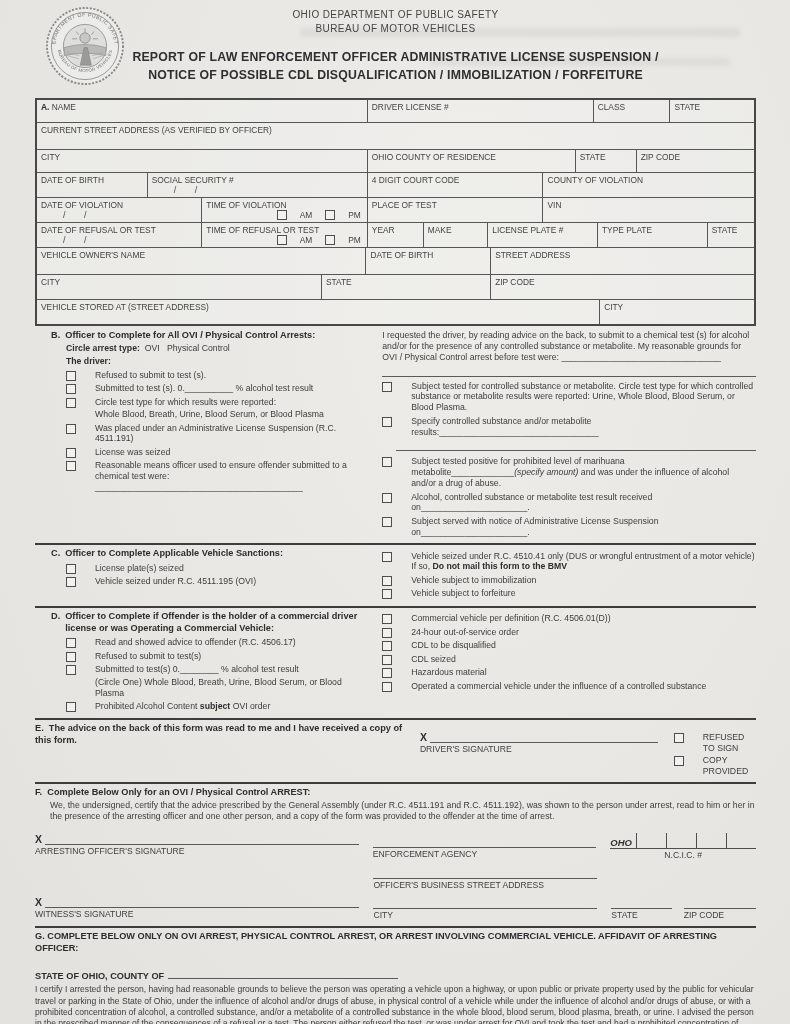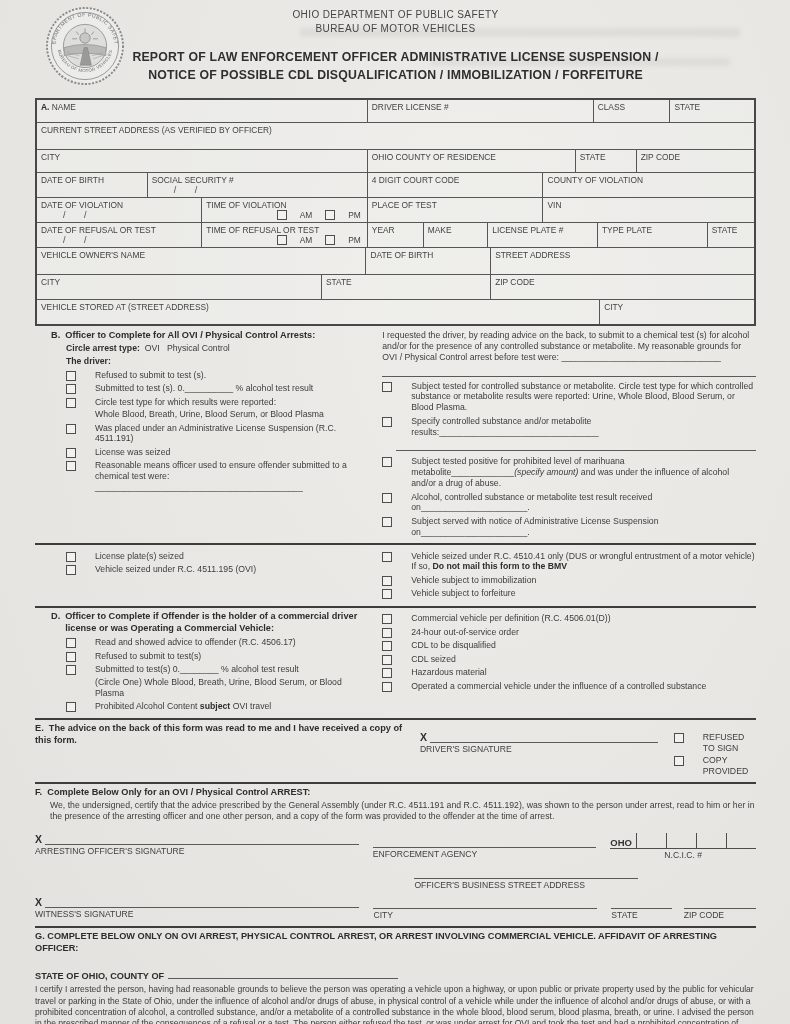--- a/index.html
+++ b/index.html
@@ -47,21 +47,21 @@
   .siglab{font-size:8.6px;color:#404040;margin-top:1px;}
   .it{font-style:italic;}
   .b{font-weight:bold;color:#2d2d2d;}
 
   
   .fgrid{display:flex;margin-top:10px;}
   .fc1{width:45%;}
   .fc2{width:33%;padding-left:14px;box-sizing:border-box;}
   .fc3{flex:1;padding-left:14px;box-sizing:border-box;}
   .ncic{display:flex;align-items:flex-end;border-bottom:1px solid #4d4d4d;}
-  .ncic .oho{font-size:9.5px;font-weight:bold;padding-right:4px;color:#333;}
+  .ncic .oho{font-size:9.5px;font-weight:bold;padding-right:4px;color:#333;font-style:italic;}
   .ncell{width:29px;height:15px;border-left:1px solid #4d4d4d;}
 
   .smudge{position:absolute;opacity:.10;background:#7a7a7a;filter:blur(2px);border-radius:2px;}
 </style>
 </head>
 <body>
 
 <div class="page">
   <div class="smudge" style="left:300px;top:28px;width:440px;height:9px;"></div>
   <div class="smudge" style="left:430px;top:58px;width:300px;height:8px;"></div>
@@ -235,20 +235,21 @@
               <span class="cb"></span>
               <span>Subject served with notice of Administrative License Suspension on______________________.</span>
             </div>
         </div>
       </div>
     </div>
 
     <div class="sec">
       <div class="cols">
         <div class="colL">
+          <div class="sechead"><span class="letter">C.</span>&nbsp; <span>Officer to Complete Applicable Vehicle Sanctions:</span></div>
           <div class="indent">
             <div class="ci">
                 <span class="cb"></span>
                 <span>License plate(s) seized</span>
               </div>
             <div class="ci">
                 <span class="cb"></span>
                 <span>Vehicle seized under R.C. 4511.195 (OVI)</span>
               </div>
           </div>
@@ -289,21 +290,21 @@
             <div class="ci">
                 <span class="cb"></span>
                 <span>Submitted to test(s) 0.________ % alcohol test result</span>
               </div>
             <div class="ci sub">
                 <span class="cbsp"></span>
                 <span>(Circle One) Whole Blood, Breath, Urine, Blood Serum, or Blood Plasma</span>
               </div>
             <div class="ci">
                 <span class="cb"></span>
-                <span><span>Prohibited Alcohol Content </span><span class="b">subject</span><span> OVI travel</span></span>
+                <span><span>Prohibited Alcohol Content </span><span class="b">subject</span><span> OVI order</span></span>
               </div>
           </div>
         </div>
         <div class="colR">
           <div class="ci">
               <span class="cb"></span>
               <span>Commercial vehicle per definition (R.C. 4506.01(D))</span>
             </div>
           <div class="ci">
               <span class="cb"></span>
@@ -373,21 +374,21 @@
             <span class="oho">OHO</span>
             <span class="ncell"></span>
               <span class="ncell"></span>
               <span class="ncell"></span>
               <span class="ncell"></span>
           </div>
           <div class="siglab" style="text-align:center;">N.C.I.C. #</div>
         </div>
       </div>
 
-      <div class="fgrid" style="margin-top:6px;gap:41px;">
+      <div class="fgrid" style="margin-top:6px;">
         <div class="fc1"></div>
         <div class="fc2">
           <div class="line" style="height:12px;"></div>
           <div class="siglab">OFFICER'S BUSINESS STREET ADDRESS</div>
         </div>
         <div class="fc3"></div>
       </div>
 
       <div class="fgrid" style="margin-top:6px;margin-bottom:2px;">
         <div class="fc1">

